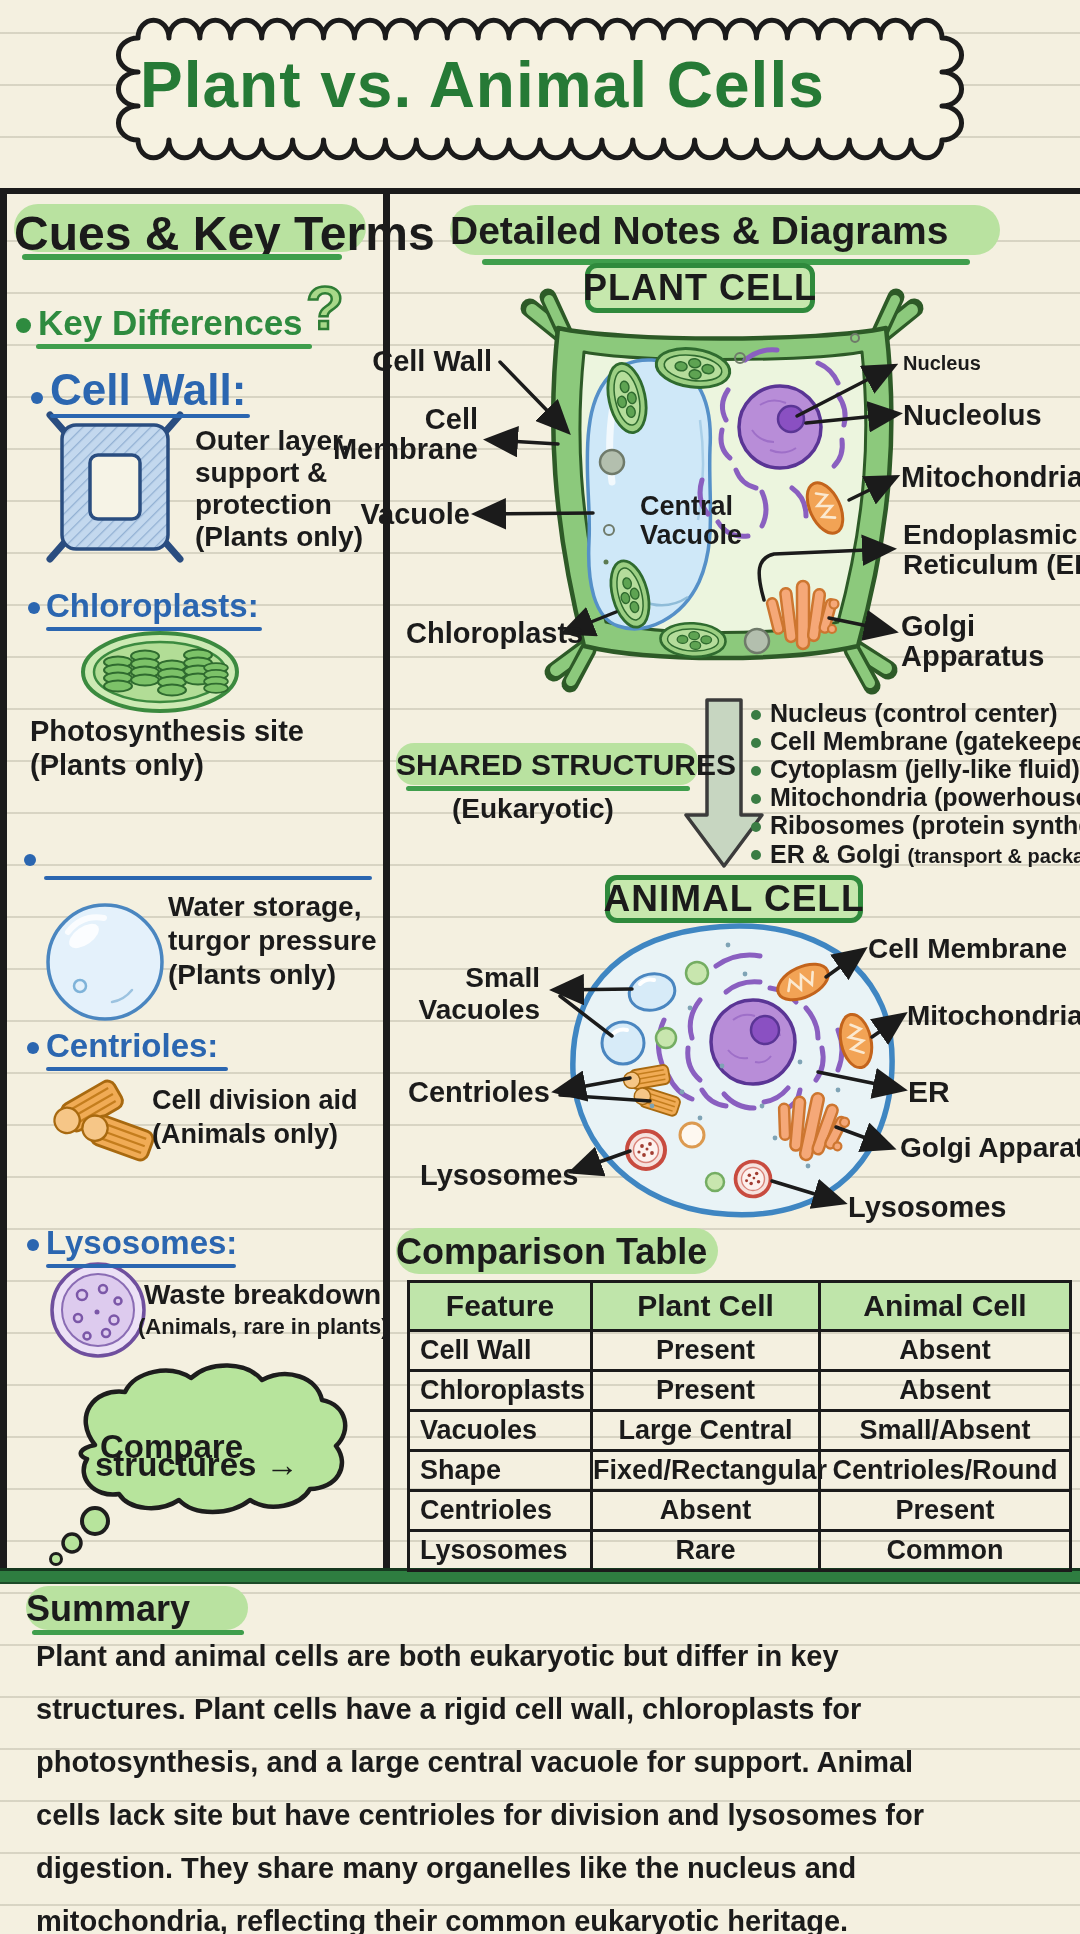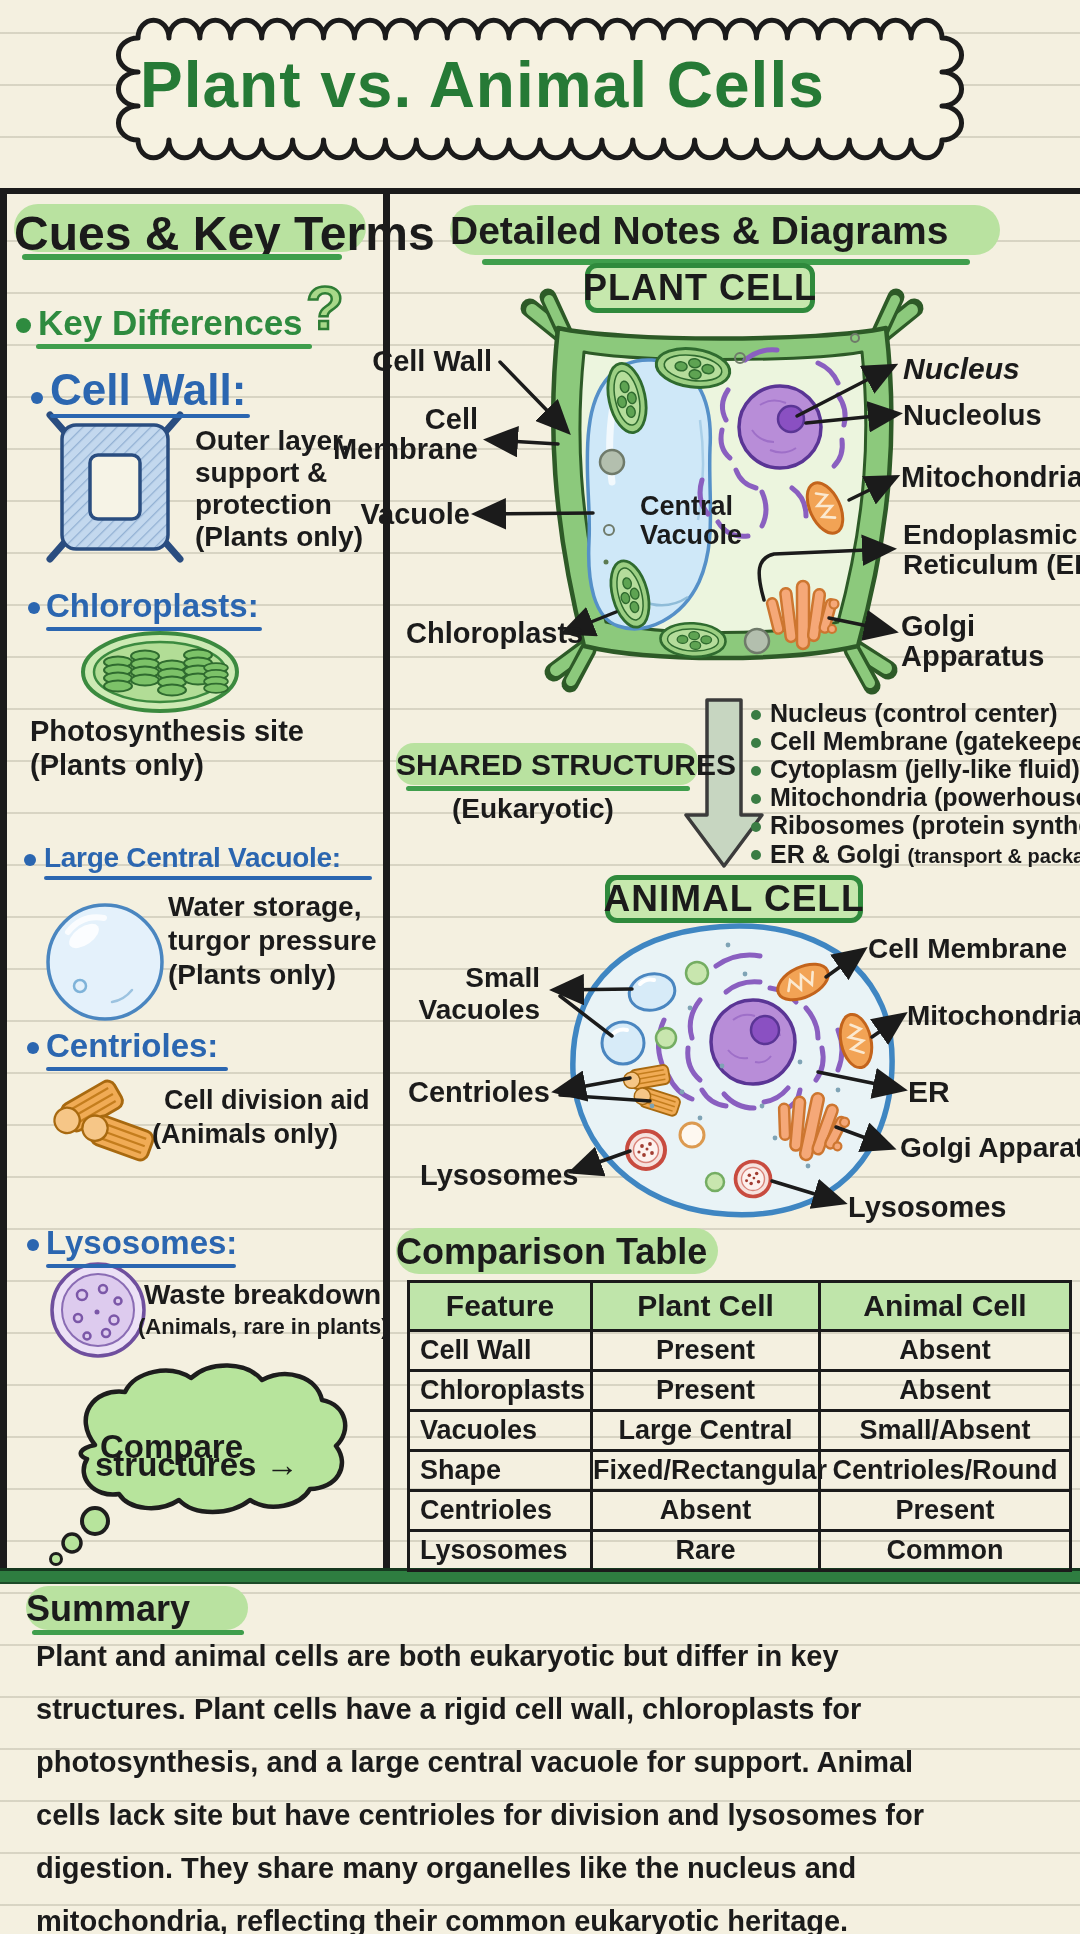--- a/index.html
+++ b/index.html
@@ -329,30 +329,29 @@
   <div class="t" style="left:195px;top:490px;font-size:28px;text-align:right;">protection</div>
   <div class="t" style="left:195px;top:522px;font-size:28px;">(Plants only)</div>
 
   <div class="dot b" style="left:28px;top:602px;width:12px;height:12px;"></div>
   <div class="t blue" style="left:46px;top:589px;font-size:33px;">Chloroplasts:</div>
   <div class="ul b" style="left:46px;top:627px;width:216px;height:4px;"></div>
   <div class="t ctr" style="left:30px;top:716px;width:310px;font-size:29px;">Photosynthesis site</div>
   <div class="t ctr" style="left:30px;top:750px;width:310px;font-size:29px;">(Plants only)</div>
 
   <div class="dot b" style="left:24px;top:854px;width:12px;height:12px;"></div>
-  <div class="t blue" style="left:44px;top:843px;font-size:28px;letter-spacing:-0.3px;">Large Central Vacuole:</div>
   <div class="ul b" style="left:44px;top:876px;width:328px;height:4px;"></div>
   <div class="t ctr" style="left:168px;top:892px;width:204px;font-size:28px;">Water storage,</div>
   <div class="t ctr" style="left:168px;top:926px;width:204px;font-size:28px;">turgor pressure</div>
   <div class="t ctr" style="left:168px;top:960px;width:204px;font-size:28px;">(Plants only)</div>
 
   <div class="dot b" style="left:27px;top:1042px;width:12px;height:12px;"></div>
   <div class="t blue" style="left:46px;top:1029px;font-size:33px;">Centrioles:</div>
   <div class="ul b" style="left:46px;top:1067px;width:182px;height:4px;"></div>
-  <div class="t ctr" style="left:152px;top:1086px;width:220px;font-size:27px;margin-left:12px;">Cell division aid</div>
+  <div class="t ctr" style="left:152px;top:1086px;width:220px;font-size:27px;">Cell division aid</div>
   <div class="t ctr" style="left:152px;top:1120px;width:220px;font-size:27px;">(Animals only)</div>
 
   <div class="dot b" style="left:27px;top:1239px;width:12px;height:12px;"></div>
   <div class="t blue" style="left:46px;top:1226px;font-size:33px;">Lysosomes:</div>
   <div class="ul b" style="left:46px;top:1264px;width:190px;height:4px;"></div>
   <div class="t" style="left:144px;top:1280px;font-size:28px;">Waste breakdown</div>
   <div class="t" style="left:138px;top:1316px;font-size:22px;">(Animals, rare in plants)</div>
 
   <div class="t ctr" style="left:100px;top:1410px;width:200px;font-size:33px;margin-top:20px;">Compare</div>
   <div class="t ctr" style="left:95px;top:1448px;width:220px;font-size:33px;">structures →</div>
@@ -365,21 +364,21 @@
     <span class="t" style="position:static;font-size:36px;letter-spacing:1px;">PLANT CELL</span>
   </div>
 
   <div class="t rgt" style="left:372px;top:346px;width:120px;font-size:29px;">Cell Wall</div>
   <div class="t rgt" style="left:360px;top:404px;width:118px;font-size:29px;">Cell</div>
   <div class="t rgt" style="left:330px;top:434px;width:148px;font-size:29px;">Membrane</div>
   <div class="t rgt" style="left:355px;top:499px;width:115px;font-size:29px;">Vacuole</div>
   <div class="t" style="left:406px;top:618px;font-size:29px;">Chloroplasts</div>
   <div class="t ctr" style="left:640px;top:492px;width:112px;font-size:27px;">Central</div>
   <div class="t ctr" style="left:640px;top:521px;width:112px;font-size:27px;">Vacuole</div>
-  <div class="t" style="left:903px;top:353px;font-size:30px;font-style:italic;">Nucleus</div>
+  <div class="t" style="left:903px;top:353px;font-size:20px;">Nucleus</div>
   <div class="t" style="left:903px;top:400px;font-size:29px;">Nucleolus</div>
   <div class="t" style="left:901px;top:462px;font-size:29px;">Mitochondria</div>
   <div class="t" style="left:903px;top:520px;font-size:28px;">Endoplasmic</div>
   <div class="t" style="left:903px;top:550px;font-size:28px;">Reticulum (ER)</div>
   <div class="t" style="left:901px;top:611px;font-size:29px;">Golgi</div>
   <div class="t" style="left:901px;top:641px;font-size:29px;">Apparatus</div>
 
   <div class="pill" style="left:396px;top:743px;width:302px;height:42px;border-radius:18px;"></div>
   <div class="t ctr" style="left:396px;top:749px;width:302px;font-size:30px;">SHARED STRUCTURES</div>
   <div class="ul g" style="left:406px;top:786px;width:284px;height:5px;"></div>

